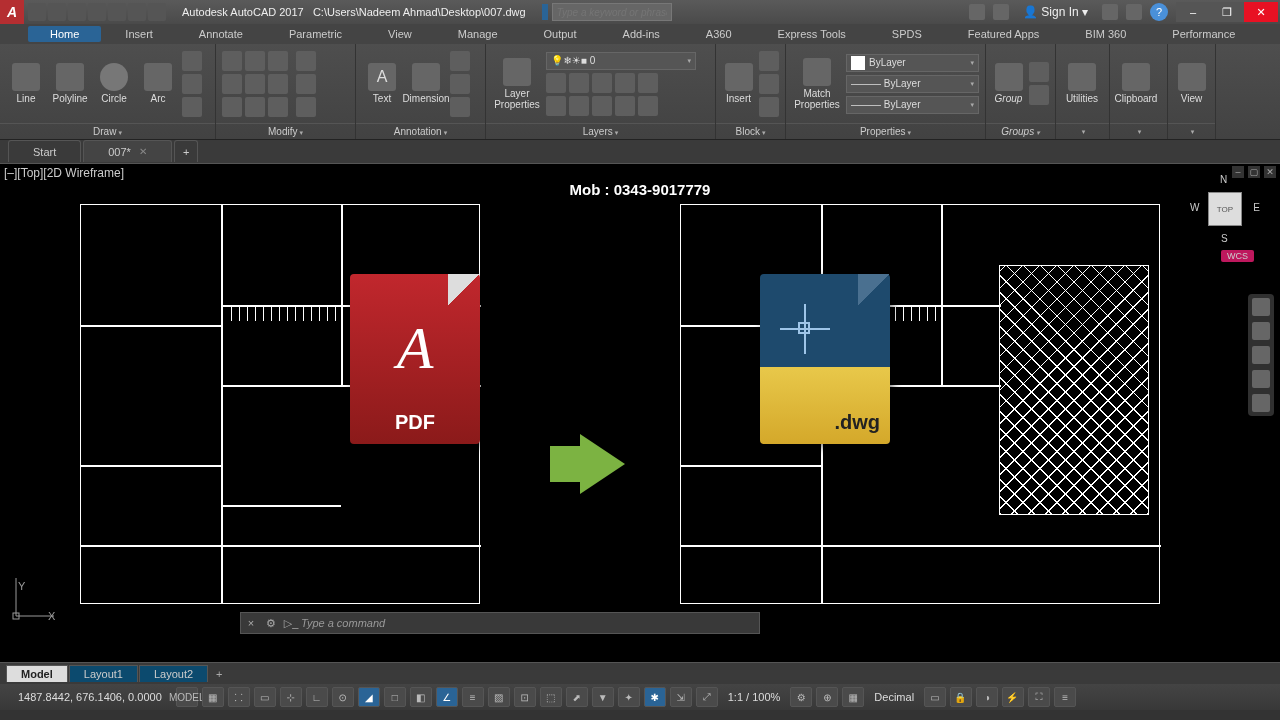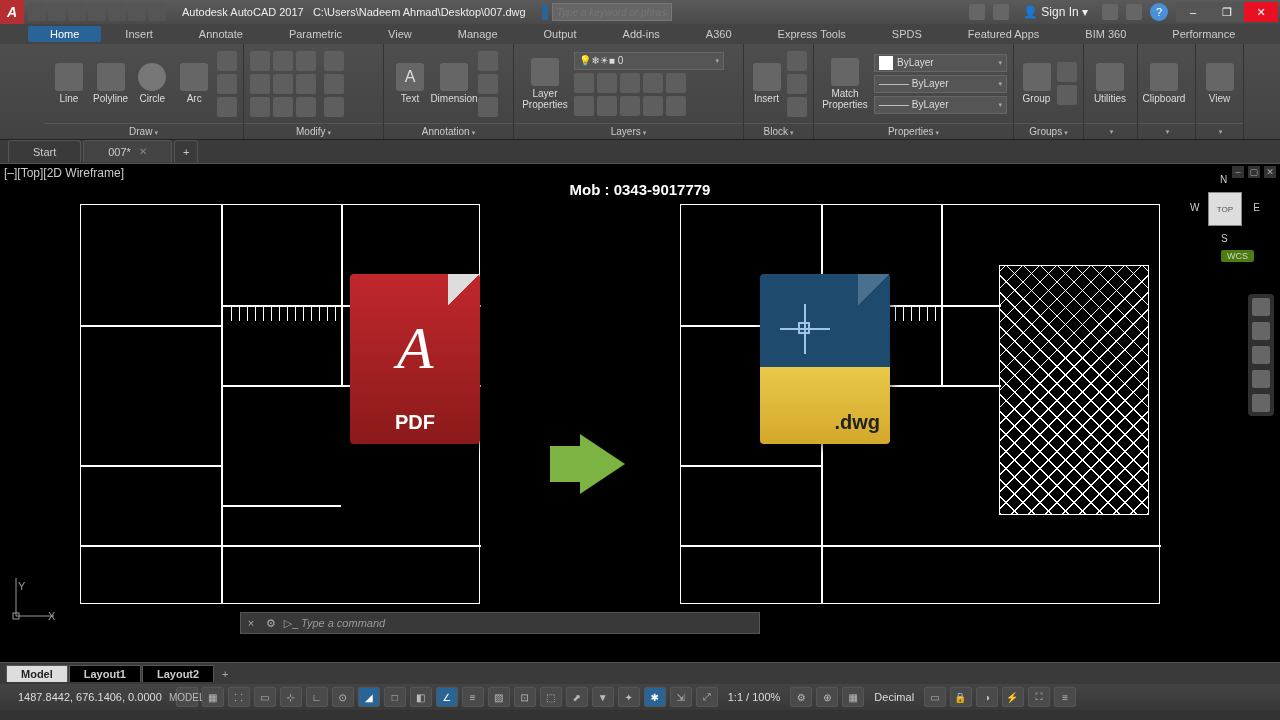--- a/index.html
+++ b/index.html
@@ -84,32 +84,32 @@
 .ucs .y { position:absolute; bottom:30px; left:8px; }
 .ucs .x { position:absolute; bottom:0; left:38px; }
 .ucs svg { position:absolute; bottom:0; left:0; }
 
 .viewcube { position:absolute; top:10px; right:20px; width:70px; height:70px; }
 .viewcube .cube { position:absolute; top:18px; left:18px; width:34px; height:34px; background:#ddd; border:1px solid #888; font-size:8px; color:#555; display:flex; align-items:center; justify-content:center; }
 .viewcube .n { position:absolute; top:0; left:30px; color:#ccc; font-size:10px; }
 .viewcube .s { position:absolute; bottom:0; left:31px; color:#ccc; font-size:10px; }
 .viewcube .w { position:absolute; top:28px; left:0; color:#ccc; font-size:10px; }
 .viewcube .e { position:absolute; top:28px; right:0; color:#ccc; font-size:10px; }
-.wcs { position:absolute; top:86px; right:26px; background:#4d7c0f; color:#ccc; font-size:9px; padding:1px 6px; border-radius:2px; }
+.wcs { position:absolute; top:86px; right:26px; background:#be185d; color:#ccc; font-size:9px; padding:1px 6px; border-radius:2px; }
 .navbar { position:absolute; top:130px; right:6px; width:26px; background:rgba(80,80,80,.6); border-radius:4px; padding:4px 0; display:flex; flex-direction:column; gap:6px; align-items:center; }
 .navbar span { width:18px; height:18px; background:#666; border-radius:2px; }
 
 
 .cmdwrap { position:absolute; bottom:28px; left:240px; width:520px; height:22px; background:rgba(60,60,60,.95); border:1px solid #555; display:flex; align-items:center; font-size:11px; color:#999; }
 .cmdwrap span.i { width:20px; text-align:center; color:#aaa; }
 .cmdwrap .txt { font-style:italic; }
 
 
 .layouttabs { height:22px; background:#3a3a3a; display:flex; align-items:center; padding-left:6px; border-top:1px solid #555; font-size:11px; }
-.layouttabs .lt { padding:2px 14px; color:#ccc; border:1px solid #555; border-bottom:none; background:#000000; margin-right:1px;font-weight:bold; }
+.layouttabs .lt { padding:2px 14px; color:#ccc; border:1px solid #555; border-bottom:none; background:#0c4a6e; margin-right:1px; }
 .layouttabs .lt.active { background:#ddd; color:#222; font-weight:bold; }
 .layouttabs .plus { width:20px; text-align:center; color:#aaa; }
 
 
 .statusbar { height:26px; background:linear-gradient(#444,#383838); display:flex; align-items:center; font-size:11px; color:#ddd; padding:0 8px; gap:4px; }
 .statusbar .coords { padding:0 10px; }
 .statusbar .sbtn { width:22px; height:20px; background:#4a4a4a; border:1px solid #555; border-radius:2px; display:flex; align-items:center; justify-content:center; font-size:10px; color:#bbb; }
 .statusbar .sbtn.on { background:#2a6496; color:#fff; }
 .statusbar .txt { padding:0 6px; }
 </style>
@@ -159,21 +159,21 @@
   <span>Add-ins</span>
   <span>A360</span>
   <span>Express Tools</span>
   <span>SPDS</span>
   <span>Featured Apps</span>
   <span>BIM 360</span>
   <span>Performance</span>
 </div>
 
 <div class="ribbon">
-  <div class="panel" style="width:200px;margin-left:44px;">
+  <div class="panel" style="width:216px;">
     <div class="panel-body">
       <div class="bigbtn">
           <div class="ico"></div>
           <span>Line</span>
         </div>
       <div class="bigbtn">
           <div class="ico"></div>
           <span>Polyline</span>
         </div>
       <div class="bigbtn">
@@ -289,21 +289,21 @@
         <div class="combo">
             <span>——— <span>ByLayer</span></span>
           </div>
         <div class="combo">
             <span>——— <span>ByLayer</span></span>
           </div>
       </div>
     </div>
     <div class="panel-title">Properties</div>
   </div>
-  <div class="panel" style="width:70px;">
+  <div class="panel" style="width:70px;font-style:italic;">
     <div class="panel-body">
       <div class="bigbtn">
           <div class="ico"></div>
           <span>Group</span>
         </div>
       <div class="col">
           <span class="smallico"></span>
           <span class="smallico"></span>
         </div>
     </div>

